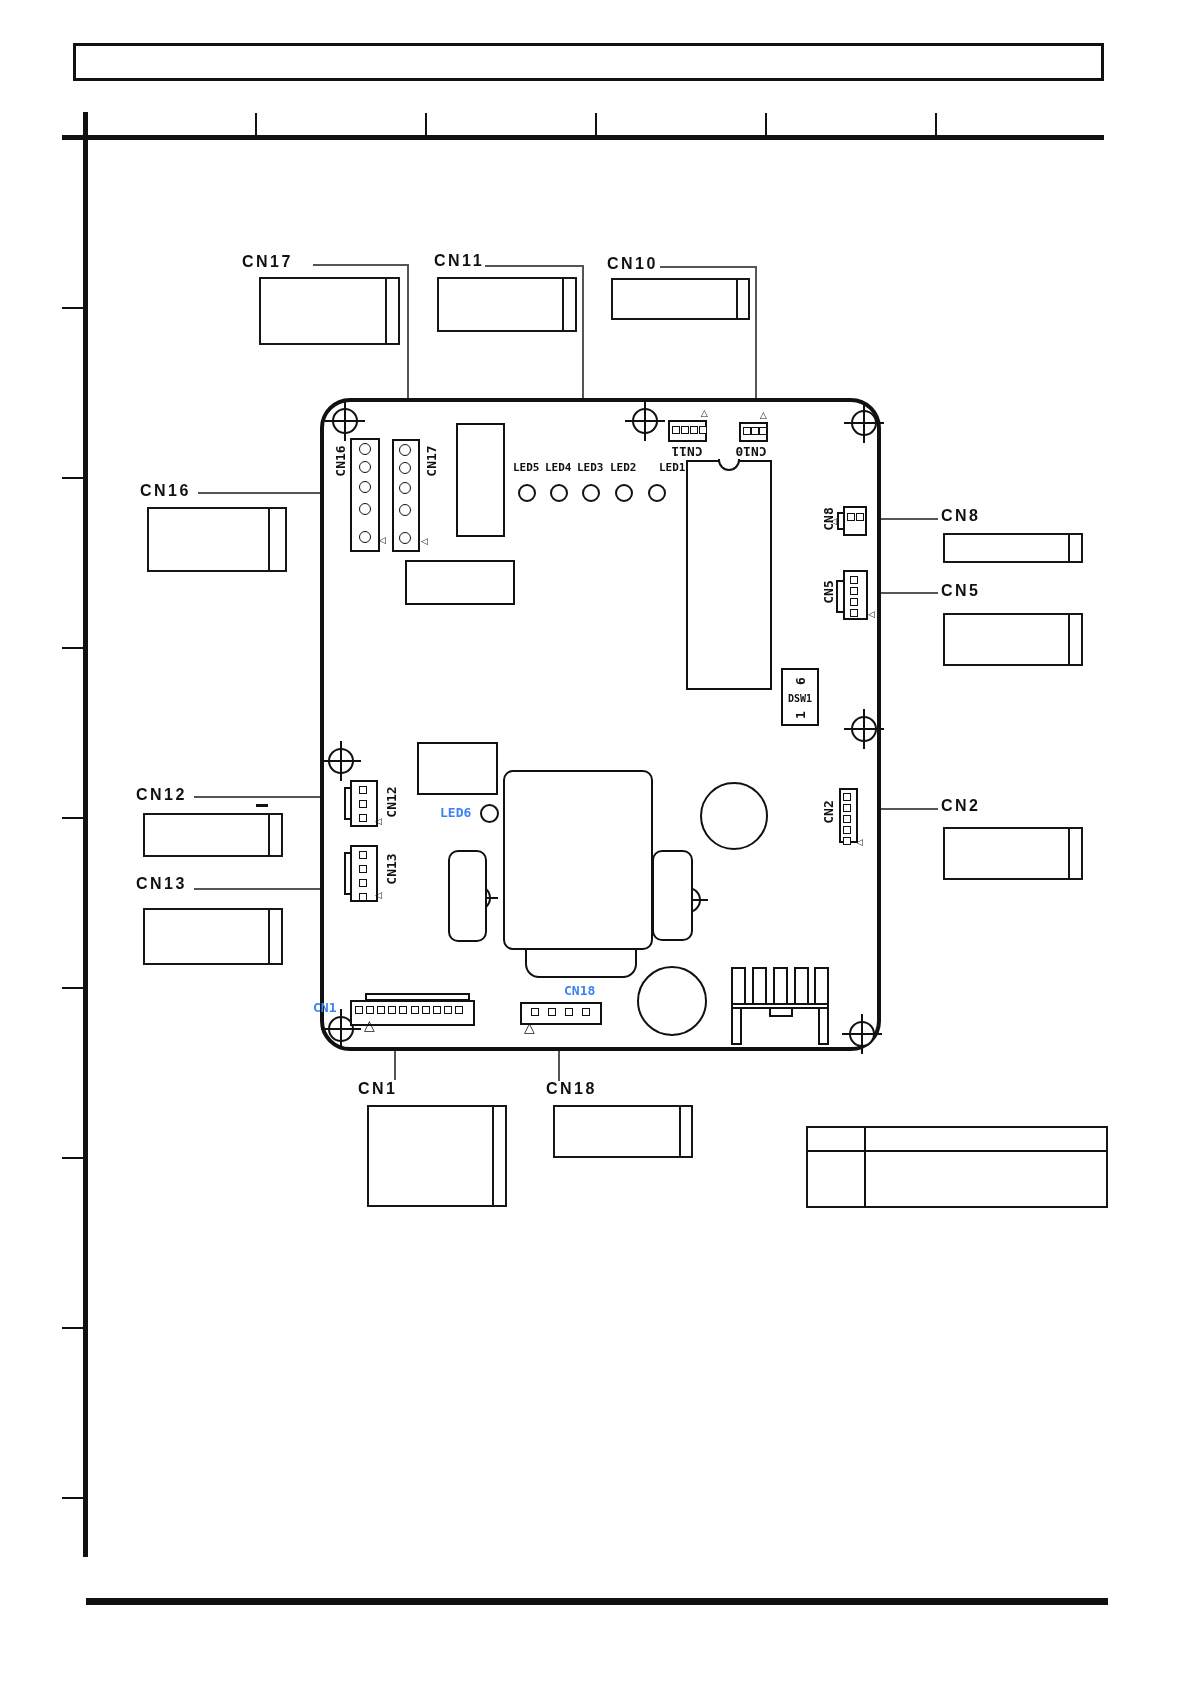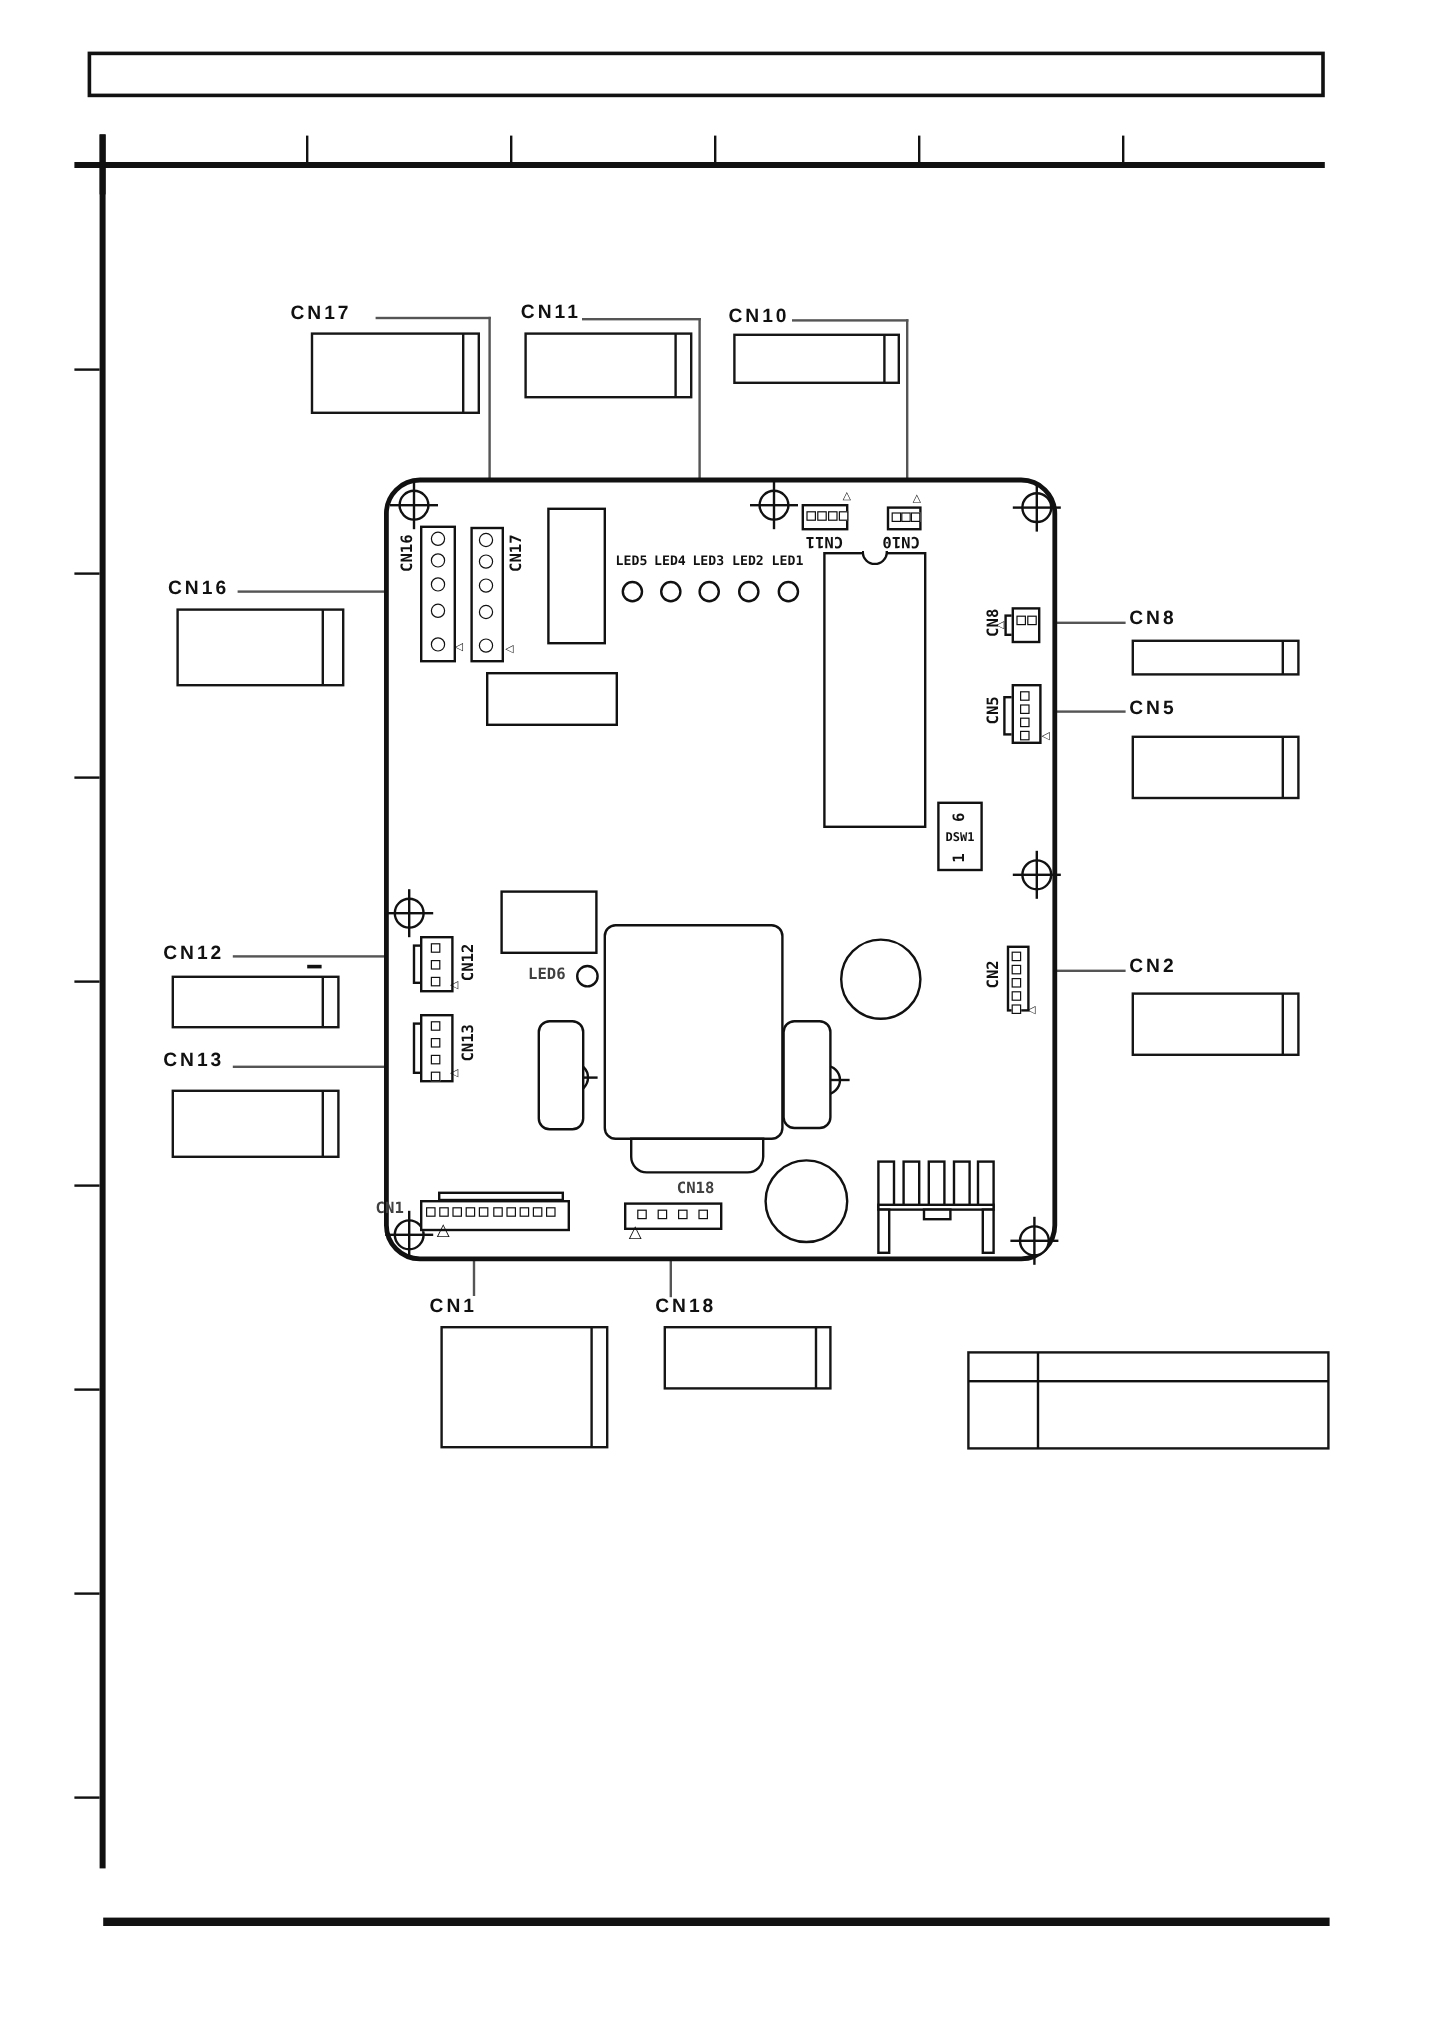--- a/index.html
+++ b/index.html
@@ -16,21 +16,21 @@
   .cdiv{position:absolute;top:-1px;bottom:-1px;width:2px;background:#161616}
   .tdiv-v{position:absolute;top:-1px;bottom:-1px;width:2px;background:#111}
   .tdiv-h{position:absolute;left:-1px;right:-1px;height:2px;background:#111}
   .hole{position:absolute;width:22px;height:22px;border:2px solid #111;border-radius:50%;background:#fff;box-sizing:content-box}
   .hole .ch{position:absolute;left:-9px;right:-9px;top:50%;height:2px;margin-top:-1px;background:#111}
   .hole .cv{position:absolute;top:-9px;bottom:-9px;left:50%;width:2px;margin-left:-1px;background:#111}
   .pin{position:absolute;width:6px;height:6px;border:1.5px solid #111;background:#fff;box-sizing:content-box}
   .pinc{position:absolute;width:10px;height:10px;border:1.6px solid #111;border-radius:50%;background:#fff;box-sizing:content-box}
   .circ{position:absolute;border:2px solid #111;border-radius:50%;background:#fff;box-sizing:border-box}
   .lbl{position:absolute;font:600 16px "Liberation Sans",sans-serif;letter-spacing:2.5px;color:#111;white-space:nowrap}
-  .silk{position:absolute;font:600 13px "DejaVu Sans Mono",monospace;color:#404040;white-space:nowrap}
+  .silk{position:absolute;font:600 13px "DejaVu Sans Mono",monospace;color:#3b82f6;white-space:nowrap}
   .silk-sm{position:absolute;font:600 11px "DejaVu Sans Mono",monospace;color:#111;white-space:nowrap}
   .pivot{position:absolute;width:0;height:0}
   .pivot>span{position:absolute;white-space:nowrap;font:600 13px "DejaVu Sans Mono",monospace;color:#111}
   .rccw>span{transform:translate(-50%,-50%) rotate(-90deg)}
   .r180>span{transform:translate(-50%,-50%) rotate(180deg)}
   .rc>span{transform:translate(-50%,-50%)}
   .tri{position:absolute;font:9px "DejaVu Sans",sans-serif;color:#111;line-height:9px}
   .tri-big{position:absolute;font:14px "DejaVu Sans",sans-serif;color:#111;line-height:14px}
   svg{position:absolute;overflow:visible}
 </style>
@@ -154,21 +154,21 @@
   <div class="pin" style="left:759px;top:427px"></div>
   <div class="pivot r180" style="left:751px;top:451px">
       <span>CN10</span>
     </div>
   <span class="tri" style="left:760px;top:411px;transform:rotate(90deg)">◁</span>
 
   <div class="silk-sm" style="left:513px;top:461px">LED5</div>
   <div class="silk-sm" style="left:545px;top:461px">LED4</div>
   <div class="silk-sm" style="left:577px;top:461px">LED3</div>
   <div class="silk-sm" style="left:610px;top:461px">LED2</div>
-  <div class="silk-sm" style="left:643px;top:461px">LED1</div>
+  <div class="silk-sm" style="left:659px;top:461px">LED1</div>
   <div class="circ" style="left:518px;top:484px;width:18px;height:18px"></div>
   <div class="circ" style="left:550px;top:484px;width:18px;height:18px"></div>
   <div class="circ" style="left:582px;top:484px;width:18px;height:18px"></div>
   <div class="circ" style="left:615px;top:484px;width:18px;height:18px"></div>
   <div class="circ" style="left:648px;top:484px;width:18px;height:18px"></div>
 
   <div class="comp" style="left:456px;top:423px;width:49px;height:114px"></div>
   <div class="comp" style="left:405px;top:560px;width:110px;height:45px"></div>
   <div class="comp2" style="left:686px;top:460px;width:86px;height:230px"></div>
   <div class="abs" style="left:718px;top:459px;width:22px;height:12px;background:#fff;border:2px solid #111;border-top:none;border-radius:0 0 12px 12px;box-sizing:border-box"></div>

